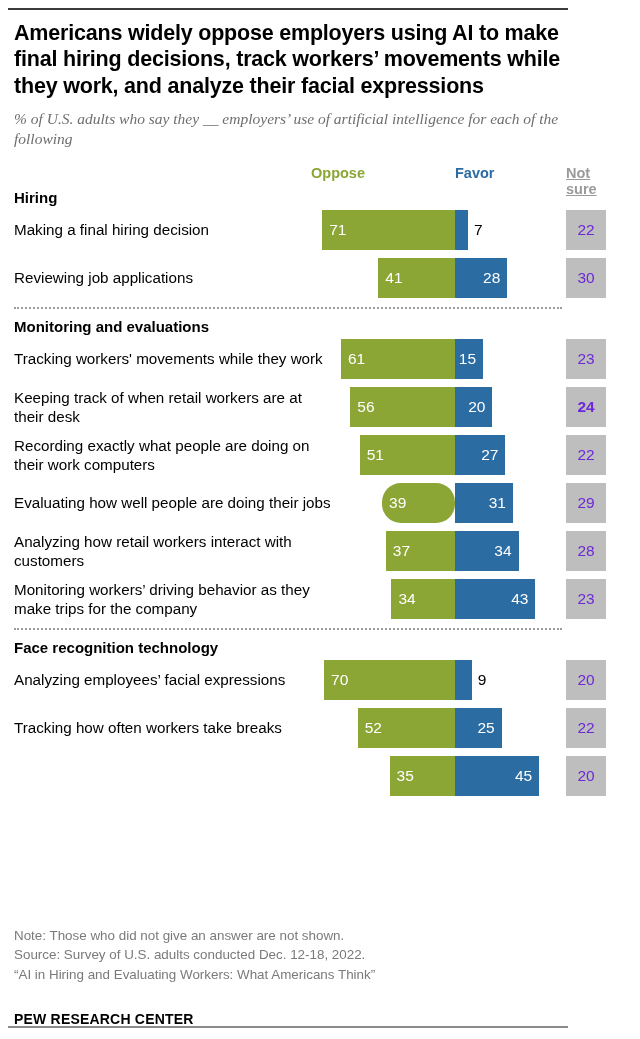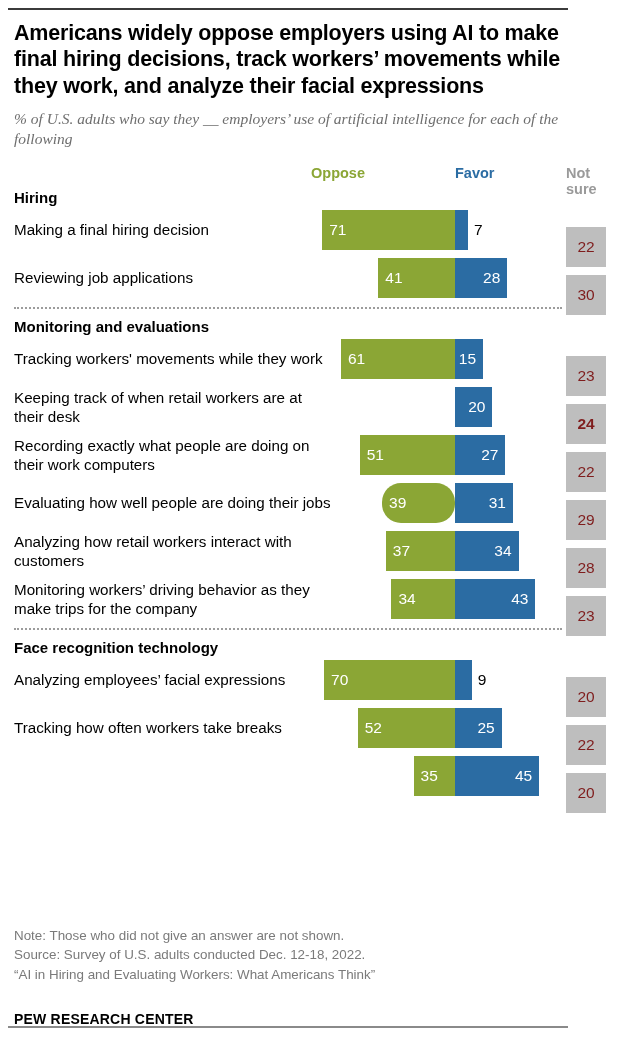--- a/index.html
+++ b/index.html
@@ -38,21 +38,21 @@
 
   
   .chart { position:relative; margin-top:16px; }
 
   .legend { position:relative; height:20px; margin-bottom:4px; }
   .legend-oppose, .legend-favor, .legend-notsure {
     position:absolute; top:0; font-size:14.5px; font-weight:bold;
   }
   .legend-oppose { right:197px; color:#8BA635; }
   .legend-favor  { left:441px;  color:#2B6CA3; }
-  .legend-notsure{ left:552px;  color:#9a9a9a; }
+  .legend-notsure{ left:552px;  color:#9a9a9a;text-decoration:underline; }
 
   .section { position:relative; }
   .section-head {
     font-size:15px; font-weight:bold; color:#000;
     margin:0 0 4px 0;
   }
   .divider {
     border-top:2px dotted #9c9c9c;
     margin:9px 0 9px 0;
     height:0;
@@ -94,21 +94,21 @@
     color:#000;
   }
   .bar-favor.tiny .vlabel {
     position:absolute; left:100%; margin-left:6px;
     color:#000; white-space:nowrap;
   }
   .notsure {
     position:absolute; top:0; height:40px; width:40px;
     background:#BEBEBE;
     display:flex; align-items:center; justify-content:center;
-    font-size:15.5px; color:#7f1d1d;margin-top:17px;
+    font-size:15.5px; color:#6d28d9;
   }
 
   .footer { position:absolute; left:14px; top:926px; }
   .note {
     font-size:13.4px; line-height:1.45; color:#7a7a7a;
     margin:0;
   }
   .brand {
     margin-top:27px;
     font-size:14px; font-weight:bold; letter-spacing:0.2px;
@@ -160,20 +160,21 @@
             <div class="row-label">Tracking workers' movements while they work</div>
             <div class="bars">
               <div class="bar bar-oppose" style="width: 114.07px; left: 326.93px;">61</div>
               <div class="bar bar-favor" style="width: 28.05px; left: 441px;">15</div>
               <div class="notsure" style="left: 552px;">23</div>
             </div>
           </div>
           <div class="row">
             <div class="row-label">Keeping track of when retail workers are at their desk</div>
             <div class="bars">
+              <div class="bar bar-oppose" style="width: 104.72px; left: 336.28px;">56</div>
               <div class="bar bar-favor" style="width: 37.4px; left: 441px;">20</div>
               <div class="notsure" style="left: 552px; font-weight: bold;">24</div>
             </div>
           </div>
           <div class="row">
             <div class="row-label">Recording exactly what people are doing on their work computers</div>
             <div class="bars">
               <div class="bar bar-oppose" style="width: 95.37px; left: 345.63px;">51</div>
               <div class="bar bar-favor" style="width: 50.49px; left: 441px;">27</div>
               <div class="notsure" style="left: 552px;">22</div>
@@ -220,21 +221,21 @@
           <div class="row">
             <div class="row-label">Tracking how often workers take breaks</div>
             <div class="bars">
               <div class="bar bar-oppose" style="width: 97.24px; left: 343.76px;">52</div>
               <div class="bar bar-favor" style="width: 46.75px; left: 441px;">25</div>
               <div class="notsure" style="left: 552px;">22</div>
             </div>
           </div>
           <div class="row">
             <div class="bars">
-              <div class="bar bar-oppose" style="width: 65.45px; left: 375.55px; margin-left: 24px;">35</div>
+              <div class="bar bar-oppose" style="width: 65.45px; left: 375.55px;">35</div>
               <div class="bar bar-favor" style="width: 84.15px; left: 441px;">45</div>
               <div class="notsure" style="left: 552px;">20</div>
             </div>
           </div>
         </div>
       </div>
   </div>
 
   <div class="footer">
     <p class="note">Note: Those who did not give an answer are not shown.</p>

